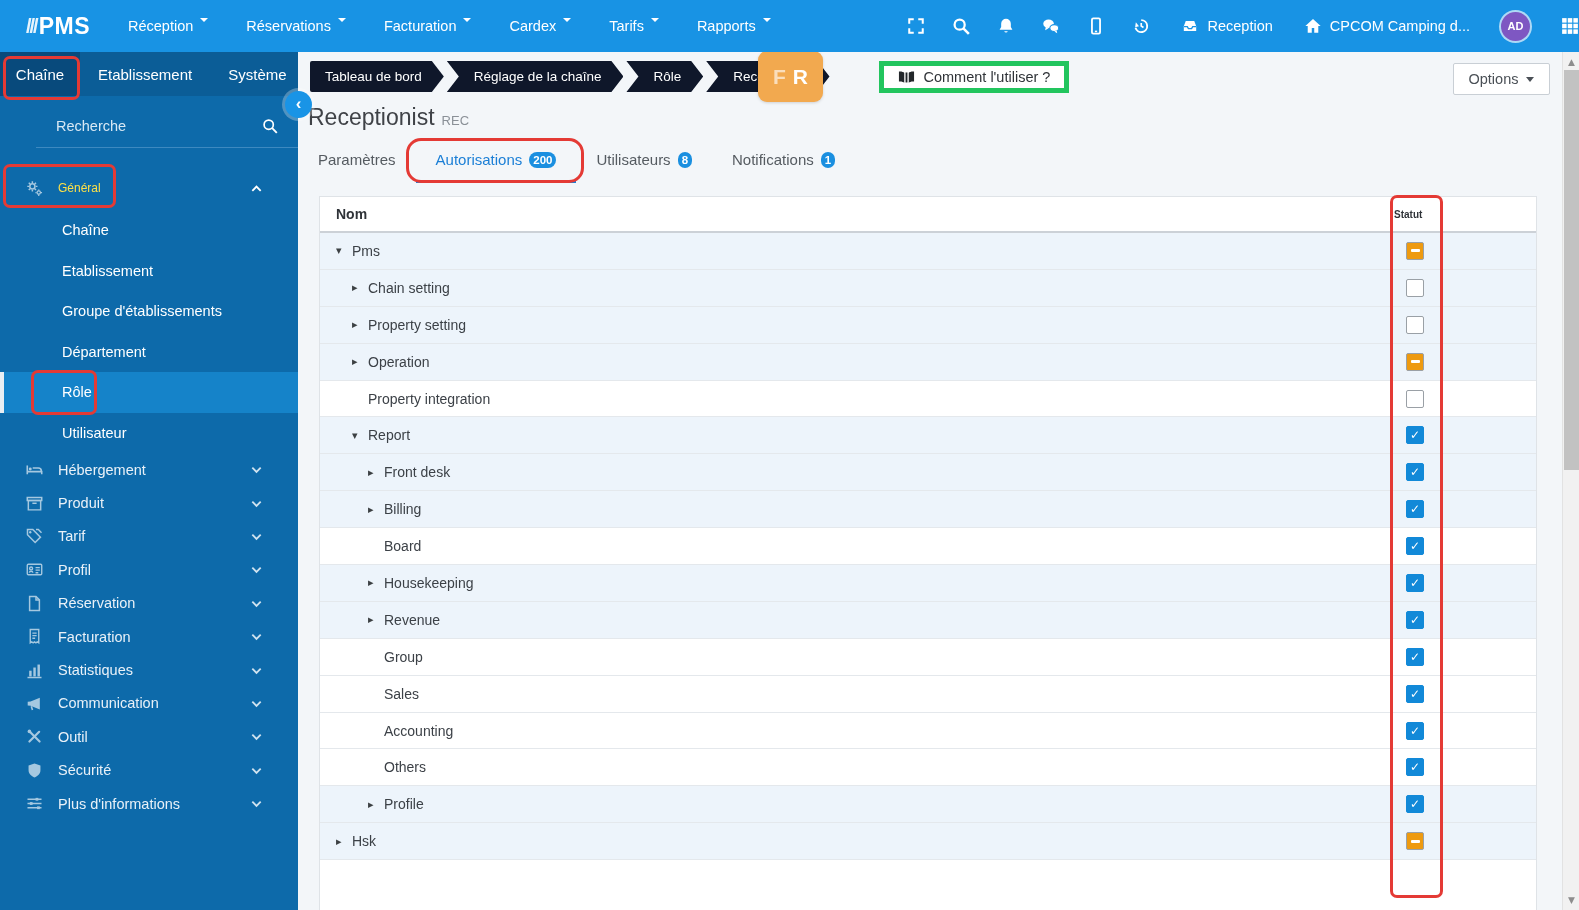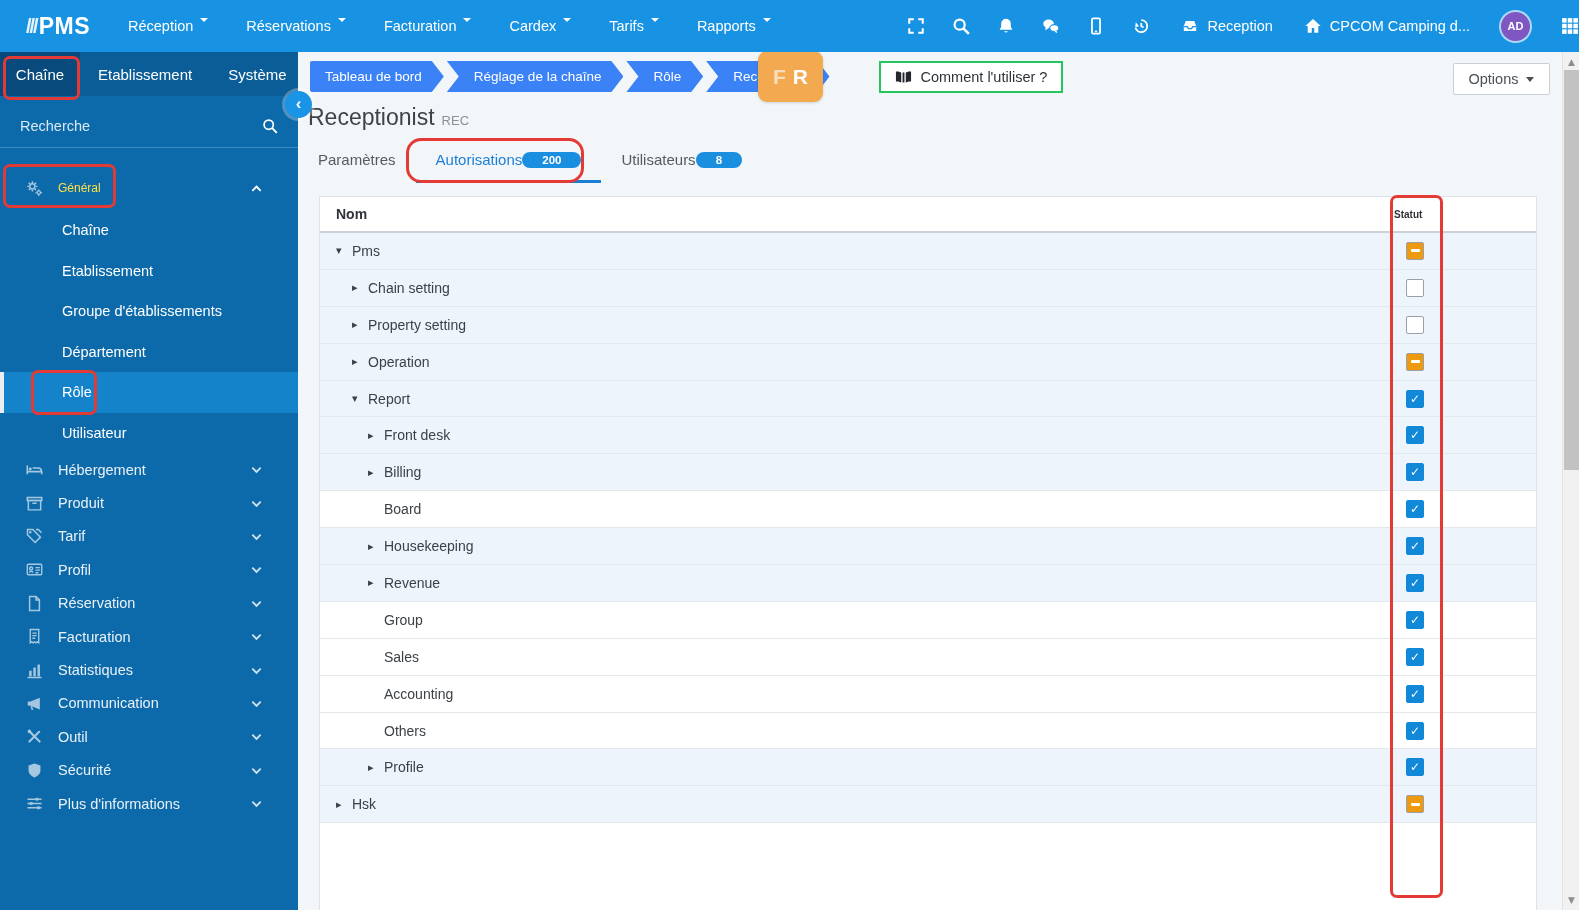--- a/index.html
+++ b/index.html
@@ -18,52 +18,52 @@
   .nav-right { margin-left:auto; display:flex; align-items:center; gap:31px; }
   .nav-ic { width:18px; height:18px; cursor:pointer; }
   .nav-chip { display:flex; align-items:center; gap:8px; color:#fff; font-size:14.5px; cursor:pointer; }
   .avatar { width:29px; height:29px; border-radius:50%; background:#7e57c2; box-shadow:0 0 0 2px rgba(255,255,255,.65); color:#fff; font-size:11px; font-weight:bold; display:flex; align-items:center; justify-content:center; cursor:pointer; }
 
   
   .sidebar { position:absolute; top:52px; left:0; width:298px; bottom:0; background:#0d6aaa; z-index:20; }
   .side-tabs { display:flex; height:44px; background:#0b5d97; }
   .side-tab { color:#fff; font-size:15px; display:flex; align-items:center; justify-content:center; cursor:pointer; padding:0 18px; }
   .side-tab.active { background:#084a7c; }
-  .side-search { margin-top:8px; height:44px; display:flex; align-items:center; padding:0 20px; border-bottom:1px solid #3d89c0; }
+  .side-search { margin-top:8px; height:44px; display:flex; align-items:center; padding:0 20px; border-bottom:1px solid #3d89c0;margin-left:36px; }
   .side-search input { flex:1; background:transparent; border:none; outline:none; color:#dcebf6; font-size:14.5px; font-family:inherit; }
   .side-search input::placeholder { color:#d8e8f4; opacity:1; }
   .side-search .icon { width:16px; height:16px; cursor:pointer; }
   .side-menu { margin-top:18px; }
   .side-section { height:44px; display:flex; align-items:center; padding:0 20px 0 26px; color:#fde047; font-size:12px; cursor:pointer; }
   .side-section.small { height:33.4px; font-size:14.5px; color:#e9f1f8; }
   .side-section .icon { width:17px; height:17px; margin-right:15px; flex:none; }
   .side-section .lbl { flex:1; }
   .side-section .chev { width:13px; height:13px; flex:none; }
   .side-sub { }
   .side-sub-item { height:40.5px; display:flex; align-items:center; padding-left:62px; color:#fff; font-size:14.5px; cursor:pointer; }
   .side-sub-item.active { background:#1583c9; border-left:4px solid #e8eef3; padding-left:58px; }
   .collapse-btn { position:absolute; left:285px; top:91px; width:27px; height:27px; border-radius:50%; background:#1994e6; box-shadow:0 0 0 3px rgba(255,255,255,.28); color:#fff; display:flex; align-items:center; justify-content:center; font-size:17px; font-weight:bold; z-index:40; cursor:pointer; padding-bottom:2px; }
 
   
   .main { position:absolute; top:52px; left:298px; width:1281px; bottom:0; }
   .bc-row { position:absolute; top:9px; left:12px; display:flex; align-items:center; height:31px; }
-  .bc-item { background:#3b82f6; color:#fff; font-size:13.5px; line-height:31px; padding:0 22px 0 27px; margin-right:3px; clip-path:polygon(0 0,calc(100% - 12px) 0,100% 50%,calc(100% - 12px) 100%,0 100%,12px 50%); cursor:pointer; white-space:nowrap; }
+  .bc-item { background:#0f172a; color:#fff; font-size:13.5px; line-height:31px; padding:0 22px 0 27px; margin-right:3px; clip-path:polygon(0 0,calc(100% - 12px) 0,100% 50%,calc(100% - 12px) 100%,0 100%,12px 50%); cursor:pointer; white-space:nowrap; }
   .bc-item.first { clip-path:polygon(0 0,calc(100% - 12px) 0,100% 50%,calc(100% - 12px) 100%,0 100%); padding-left:15px; border-radius:2px 0 0 2px; }
   .fr-badge { position:absolute; left:448px; top:-10px; width:65px; height:51px; background:#f2a94f; border-radius:9px; display:flex; align-items:center; justify-content:center; gap:7px; color:#fff; font-weight:bold; font-size:21px; box-shadow:0 1px 3px rgba(0,0,0,.15); }
   .fr-badge .f { opacity:.62; }
-  .help-btn { margin-left:46px; background:#fff; border:2px solid #22c55e; height:32px; display:inline-flex; align-items:center; gap:9px; padding:0 14px; font-size:14.5px; color:#2f3338; cursor:pointer; }
+  .help-btn { margin-left:46px; background:#fff; border:5px solid #22c55e; height:32px; display:inline-flex; align-items:center; gap:9px; padding:0 14px; font-size:14.5px; color:#2f3338; cursor:pointer; }
   .help-btn .icon { width:17px; height:14px; }
   .options-btn { position:absolute; top:11px; right:29px; width:97px; height:32px; background:#fff; border:1px solid #c9cfd5; color:#4a5056; font-size:14.5px; display:flex; align-items:center; justify-content:center; gap:8px; border-radius:2px; cursor:pointer; }
   .options-btn .caret { width:0; height:0; border-left:4.5px solid transparent; border-right:4.5px solid transparent; border-top:5px solid #4a5056; }
   .page-title { position:absolute; top:52px; left:10px; font-size:23px; color:#3f4247; }
   .page-title .code { font-size:13px; color:#8a9097; margin-left:7px; }
   .ptabs { position:absolute; top:88px; left:0; display:flex; }
   .ptab { padding:11px 20px 12px; font-size:15px; color:#555b61; display:flex; align-items:center; cursor:pointer; border-bottom:3px solid transparent; }
   .ptab.active { color:#1b7fd6; border-bottom-color:#1b7fd6; }
-  .ptab .badge { background:#1a8fe0; color:#fff; font-size:11.5px; font-weight:bold; border-radius:10px; padding:2px 20px; }
+  .ptab .badge { background:#1a8fe0; color:#fff; font-size:11.5px; font-weight:bold; border-radius:10px; padding:2px 4px; margin-left:7px; }
 
   
   .perm-table { position:absolute; top:144px; left:21px; width:1218px; bottom:0; background:#fff; border:1px solid #dfe3e7; border-bottom:none; }
   .thead { display:flex; height:36px; align-items:center; border-bottom:2px solid #ccd1d7; }
   .th-name { flex:1; font-size:14px; font-weight:bold; color:#2f3338; padding-left:16px; }
   .th-stat { width:52px; font-size:10px; font-weight:bold; color:#2f3338; padding-left:5px; }
   .th-sp { width:95px; }
   .trow { display:flex; height:36.9px; align-items:center; border-bottom:1px solid #e4e8ec; cursor:pointer; }
   .trow.parent { background:#edf4fb; }
   .trow.leaf { background:#fff; }
@@ -468,20 +468,24 @@
         <span>Paramètres</span>
       </div>
       <div class="ptab active">
         <span>Autorisations</span>
         <span class="badge">200</span>
       </div>
       <div class="ptab">
         <span>Utilisateurs</span>
         <span class="badge">8</span>
       </div>
+      <div class="ptab">
+        <span>Notifications</span>
+        <span class="badge">1</span>
+      </div>
     </div>
 
   <div class="perm-table">
     <div class="thead">
       <div class="th-name">Nom</div>
       <div class="th-stat">Statut</div>
       <div class="th-sp"></div>
     </div>
     <div id="tbody">
         <div class="trow parent">
@@ -517,20 +521,30 @@
         <div class="trow parent">
           <div class="td-name" style="padding-left:32px">
             <span class="caret-cell">▸</span>
             <span>Operation</span>
           </div>
           <div class="td-stat">
             <span class="cb indeterminate"></span>
           </div>
           <div class="td-sp"></div>
         </div>
+        <div class="trow leaf">
+          <div class="td-name" style="padding-left:32px">
+            <span class="caret-cell"></span>
+            <span>Property integration</span>
+          </div>
+          <div class="td-stat">
+            <span class="cb empty"></span>
+          </div>
+          <div class="td-sp"></div>
+        </div>
         <div class="trow parent">
           <div class="td-name" style="padding-left:32px">
             <span class="caret-cell">▾</span>
             <span>Report</span>
           </div>
           <div class="td-stat">
             <span class="cb checked"></span>
           </div>
           <div class="td-sp"></div>
         </div>

